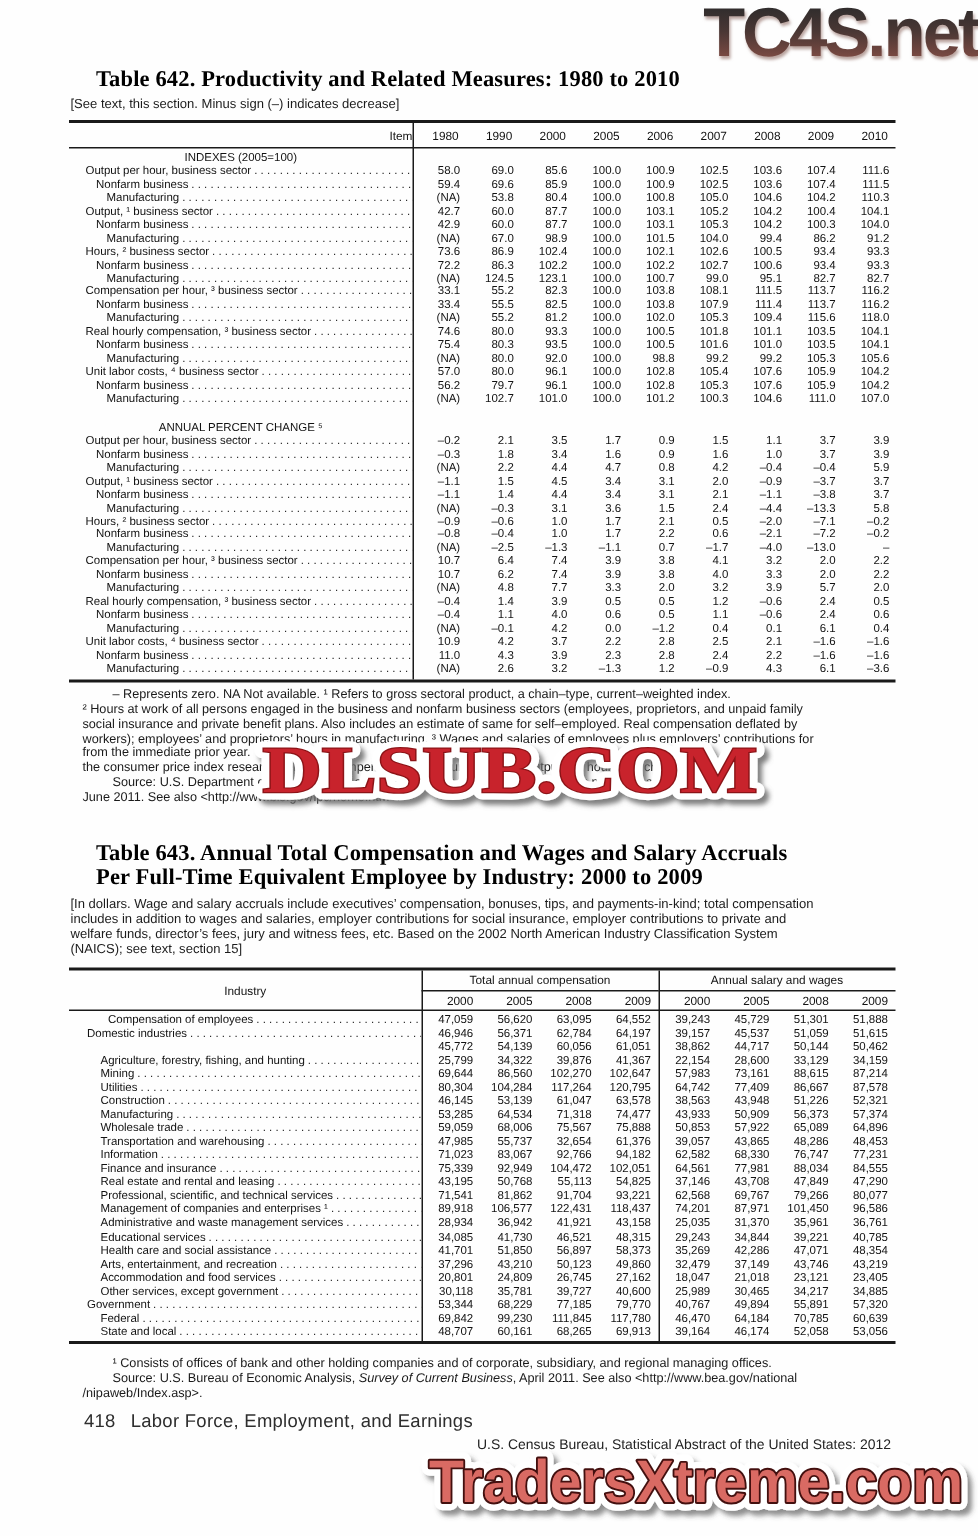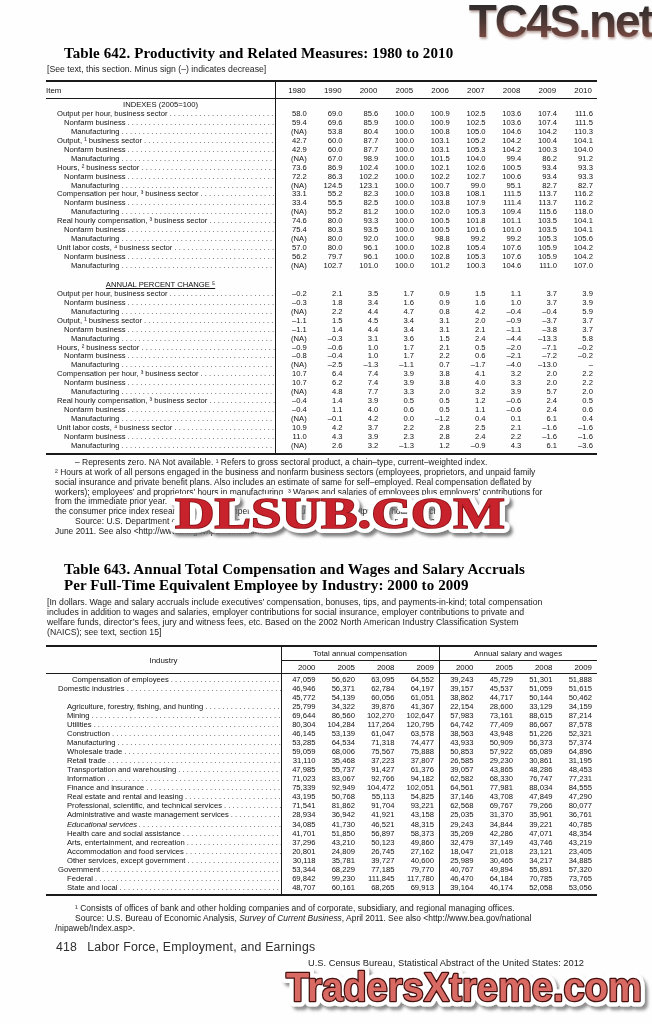--- a/index.html
+++ b/index.html
@@ -38,27 +38,27 @@
   }
   .vline { position: absolute; top: 0; bottom: 0; width: 1px; background: #1a1a1a; z-index: 2; }
   .tr { display: flex; }
   .ti { display: flex; overflow: hidden; }
   .lb { white-space: nowrap; }
   .dots { flex: 1; overflow: hidden; white-space: nowrap; padding-left: 2px; color: #222; }
   .dots::after { content: ". . . . . . . . . . . . . . . . . . . . . . . . . . . . . . . . . . . . . . . . . . . . . . . . . . . . . . . . . . ."; }
   
   #t642 { top: 80px; }
   #t642 .thead { display: flex; height: 17px; line-height: 17px; border-bottom: 1px solid #1a1a1a; font-size: 7.9px; }
-  #t642 .thead .item-h { width: 229px; text-align: left; }
+  #t642 .thead .item-h { width: 229px; text-align: right; }
   #t642 .yh { width: 35.78px; text-align: right; padding-right: 5px; }
   #t642 .ti { flex: 0 0 229px; }
   #t642 .tr { height: 8.95px; line-height: 8.95px; }
   #t642 .v9 { flex: 0 0 35.78px; text-align: right; padding-right: 4px; white-space: nowrap; }
   .sec642 { width: 229px; height: 11px; line-height: 11.5px; text-align: center; }
-  .sec642.gap { margin-top: 8px; text-decoration: underline; }
+  .sec642.gap { margin-top: 8px; }
   #t642-body { padding-bottom: 2px; }
   
   #t643 { top: 645px; }
   #t643 .thead { position: relative; height: 27px; border-bottom: 1px solid #1a1a1a; font-size: 7.9px; }
   #t643 .ind-h { position: absolute; left: 0; top: 0; width: 235px; height: 27px;
                  display: flex; align-items: center; justify-content: center; }
   #t643 .g-row { display: flex; margin-left: 235px; height: 13.5px; line-height: 13px; }
   #t643 .g-cell { width: 158px; text-align: center; border-bottom: 1px solid #1a1a1a; }
   #t643 .y-row { display: flex; margin-left: 235px; height: 13.5px; line-height: 13.5px; }
   #t643 .yh { width: 39.5px; text-align: right; padding-right: 5px; }
@@ -69,21 +69,21 @@
   
   .fnblock { position: absolute; left: 55px; width: 543px; font-size: 8.45px; line-height: 9.85px; color: #1a1a1a; }
   #fn642 { top: 458px; }
   #fn643 { top: 904px; }
   .fnline { white-space: nowrap; }
   .fnline.ind { padding-left: 20px; }
   .it { font-style: italic; }
   
   .footer-line { position: absolute; left: 56px; top: 940px; font-size: 12.3px; color: #2e2e2e; letter-spacing: 0.2px; }
   .footer-line .pgnum { margin-right: 10px; }
-  .census-line { position: absolute; right: 68px; top: 958px; font-size: 9.3px; color: #222; }
+  .census-line { position: absolute; right: 58px; top: 958px; font-size: 9.3px; color: #222; }
 </style>
 </head>
 <body>
 
 <div class="page">
 
   <div class="wm-tc4s">TC4S.net</div>
 
   <h1 class="t-title" id="t642-title">Table 642. Productivity and Related Measures: 1980 to 2010</h1>
   <div class="headnote" id="t642-headnote">[See text, this section. Minus sign (–) indicates decrease]</div>
@@ -823,40 +823,26 @@
           <span class="v8">68,006</span>
           <span class="v8">75,567</span>
           <span class="v8">75,888</span>
           <span class="v8">50,853</span>
           <span class="v8">57,922</span>
           <span class="v8">65,089</span>
           <span class="v8">64,896</span>
         </div>
         <div class="tr">
           <div class="ti" style="padding-left: 21px;">
-            <span class="lb">Retail trade</span>
-            <span class="dots"></span>
-          </div>
-          <span class="v8">31,110</span>
-          <span class="v8">35,468</span>
-          <span class="v8">37,223</span>
-          <span class="v8">37,807</span>
-          <span class="v8">26,585</span>
-          <span class="v8">29,230</span>
-          <span class="v8">30,861</span>
-          <span class="v8">31,195</span>
-        </div>
-        <div class="tr">
-          <div class="ti" style="padding-left: 21px;">
             <span class="lb">Transportation and warehousing</span>
             <span class="dots"></span>
           </div>
           <span class="v8">47,985</span>
           <span class="v8">55,737</span>
-          <span class="v8">91,427</span>
+          <span class="v8">32,654</span>
           <span class="v8">61,376</span>
           <span class="v8">39,057</span>
           <span class="v8">43,865</span>
           <span class="v8">48,286</span>
           <span class="v8">48,453</span>
         </div>
         <div class="tr">
           <div class="ti" style="padding-left: 21px;">
             <span class="lb">Information</span>
             <span class="dots"></span>
@@ -907,34 +893,48 @@
           <span class="v8">81,862</span>
           <span class="v8">91,704</span>
           <span class="v8">93,221</span>
           <span class="v8">62,568</span>
           <span class="v8">69,767</span>
           <span class="v8">79,266</span>
           <span class="v8">80,077</span>
         </div>
         <div class="tr">
           <div class="ti" style="padding-left: 21px;">
+            <span class="lb">Management of companies and enterprises ¹</span>
+            <span class="dots"></span>
+          </div>
+          <span class="v8">89,918</span>
+          <span class="v8">106,577</span>
+          <span class="v8">122,431</span>
+          <span class="v8">118,437</span>
+          <span class="v8">74,201</span>
+          <span class="v8">87,971</span>
+          <span class="v8">101,450</span>
+          <span class="v8">96,586</span>
+        </div>
+        <div class="tr">
+          <div class="ti" style="padding-left: 21px;">
             <span class="lb">Administrative and waste management services</span>
             <span class="dots"></span>
           </div>
           <span class="v8">28,934</span>
           <span class="v8">36,942</span>
           <span class="v8">41,921</span>
           <span class="v8">43,158</span>
           <span class="v8">25,035</span>
           <span class="v8">31,370</span>
           <span class="v8">35,961</span>
           <span class="v8">36,761</span>
         </div>
         <div class="tr">
-          <div class="ti" style="padding-left: 21px; font-style: italic;">
+          <div class="ti" style="padding-left: 21px;">
             <span class="lb">Educational services</span>
             <span class="dots"></span>
           </div>
           <span class="v8">34,085</span>
           <span class="v8">41,730</span>
           <span class="v8">46,521</span>
           <span class="v8">48,315</span>
           <span class="v8">29,243</span>
           <span class="v8">34,844</span>
           <span class="v8">39,221</span>
@@ -1015,21 +1015,21 @@
             <span class="lb">Federal</span>
             <span class="dots"></span>
           </div>
           <span class="v8">69,842</span>
           <span class="v8">99,230</span>
           <span class="v8">111,845</span>
           <span class="v8">117,780</span>
           <span class="v8">46,470</span>
           <span class="v8">64,184</span>
           <span class="v8">70,785</span>
-          <span class="v8">73,765</span>
+          <span class="v8">60,639</span>
         </div>
         <div class="tr">
           <div class="ti" style="padding-left: 21px;">
             <span class="lb">State and local</span>
             <span class="dots"></span>
           </div>
           <span class="v8">48,707</span>
           <span class="v8">60,161</span>
           <span class="v8">68,265</span>
           <span class="v8">69,913</span>

